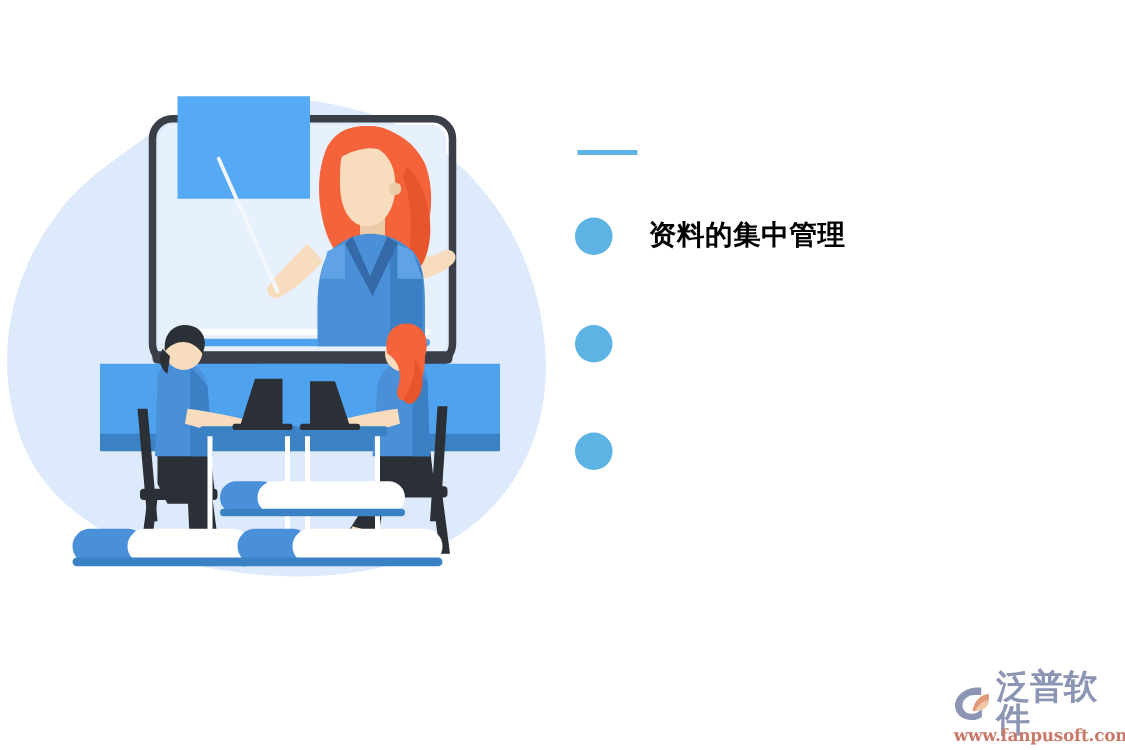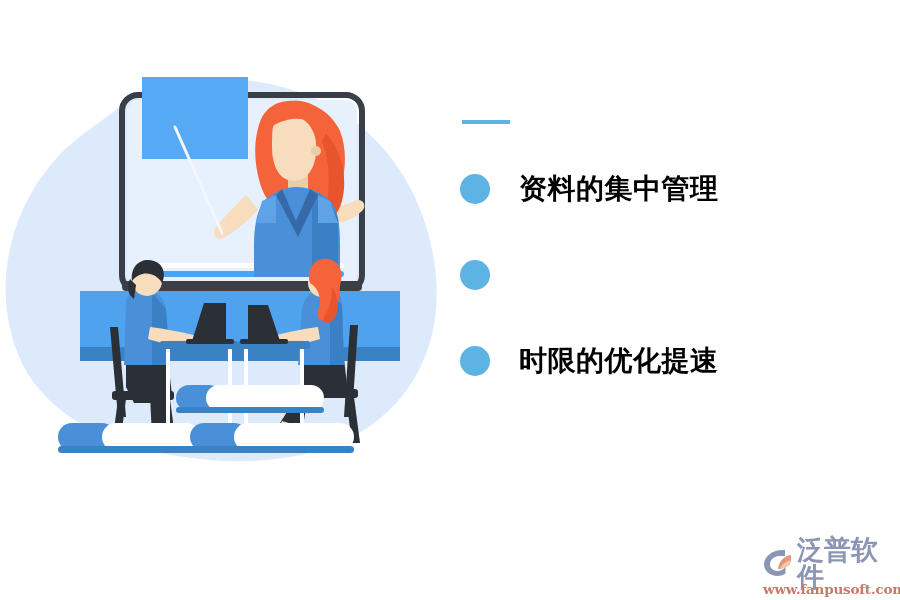--- a/index.html
+++ b/index.html
@@ -48,21 +48,21 @@
   .feature-row:last-child { margin-bottom: 0; }
   .bullet {
     width: 30px;
     height: 30px;
     border-radius: 50%;
     background: #5CB3E4;
     flex: 0 0 30px;
   }
   .feature-label {
     margin-left: 29px;
-    font-size: 28px;
+    font-size: 22px;
     font-weight: bold;
     color: #000000;
     letter-spacing: 0.5px;
     white-space: nowrap;
     line-height: 1;
   }
 
   
   #brand {
     position: absolute;
@@ -242,21 +242,20 @@
     <span class="bullet"></span>
     <span class="feature-label">资料的集中管理</span>
   </div>
 
   <div class="feature-row">
     <span class="bullet"></span>
   </div>
 
   <div class="feature-row">
     <span class="bullet"></span>
-    <span class="feature-label">时限的优化提速</span>
   </div>
 </div>
 
 <div id="brand">
   <div id="brand-row">
     <span id="brand-mark">
       <svg width="32" height="30" viewBox="0 0 32 30" xmlns="http://www.w3.org/2000/svg">
         <path d="M20,2 C10,2 2,9 2,16.5 C2,23 8,28 15.5,28 C19,28 21.5,27 23.5,25.5
                  L23.5,19 C21.5,21.5 18.5,23 15.5,23 C11,23 8,20 8,16.5 C8,12 12,8 17.5,8 L23,8 L23,2 Z" fill="#8C96B4"></path>
         <path d="M29,7 C22,8 17,13 16,21 C19.5,21 23,20 26,18 C28.5,16.3 29.5,12 29,7 Z" fill="#E09A7A"></path>

